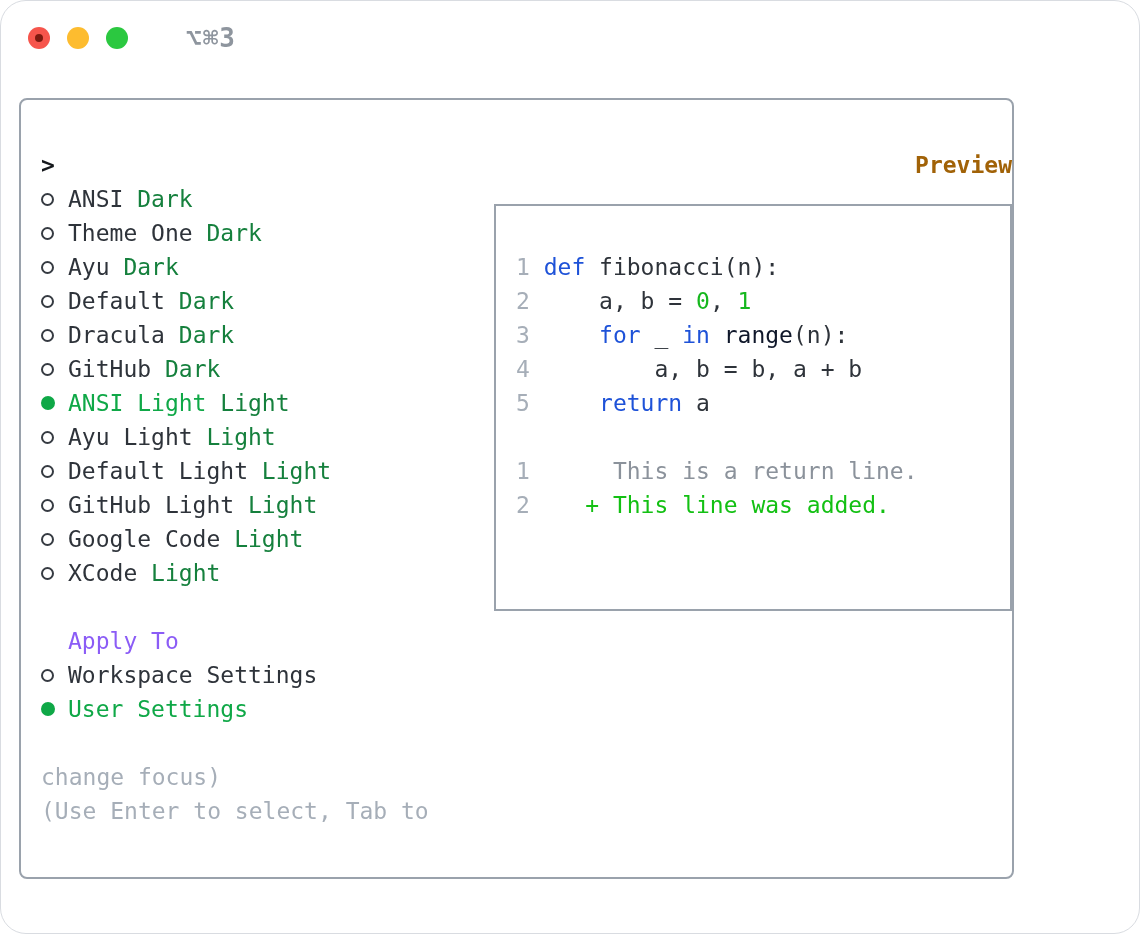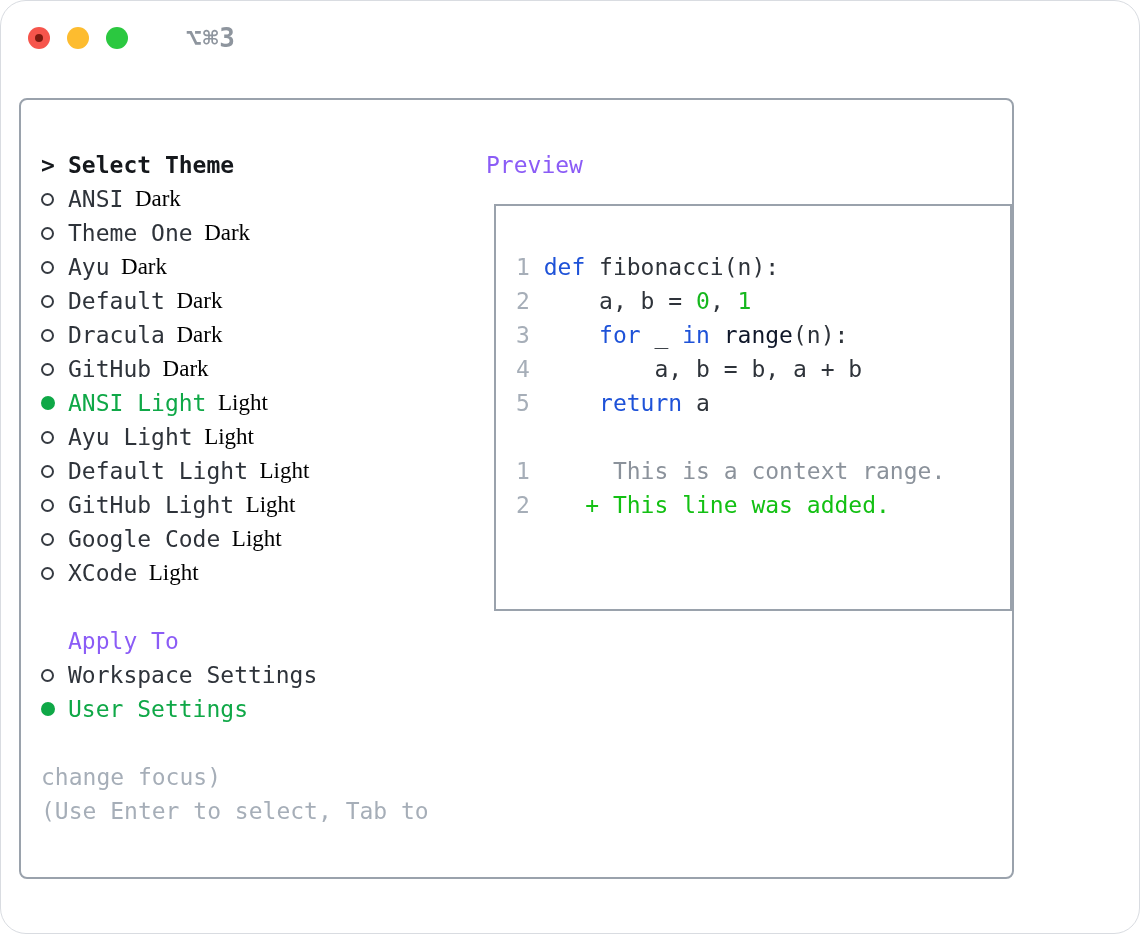--- a/index.html
+++ b/index.html
@@ -37,26 +37,26 @@
 
   .row { display:flex; align-items:center; height:34px; white-space:pre; }
   .marker { width:27px; display:flex; align-items:center; flex:none; }
   .radio { width:13px; height:13px; border:2px solid #363b42; border-radius:50%; }
   .radio.sel { width:14px; height:14px; background:#0fa847; border-color:#0fa847; }
   .caret { font-weight:bold; color:#15181c; }
   .hdr   { font-weight:bold; color:#15181c; }
   .hdr2  { color:#8b5cf6; }
   .name  { color:#2e333a; }
   .name.sel { color:#0fa847; }
-  .tag   { color:#000000; margin-left:1ch;font-family:Liberation Serif, serif; }
+  .tag   { color:#15803d; margin-left:1ch; }
   .spacer { height:34px; }
   .help  { color:#a6aeb8; height:34px; white-space:pre; }
 
   
-  .preview-title { height:34px; font-weight:normal; color:#8b5cf6; }
+  .preview-title { height:34px; font-weight:bold; color:#a16207;text-align:right; }
   .pbox {
     margin-top:22px; margin-left:8px; width:518px; height:407px;
     border:2px solid #9aa2ac; padding:44px 0 0 20px; background:#ffffff;
   }
   .pline { height:34px; white-space:pre; }
   .ln { display:inline-block; width:1ch; margin-right:1ch; text-align:right; color:#a6aeb8; }
   .tok-fg  { color:#2e333a; }
   .tok-kw  { color:#1e52d8; }
   .tok-fn  { color:#0f172a; }
   .tok-lit { color:#16b71e; }
@@ -76,21 +76,20 @@
     <span class="light light-min"></span>
     <span class="light light-max"></span>
     <span class="win-title">⌥⌘3</span>
   </div>
 
   <div class="panel">
 
     <div class="left-col">
       <div class="row">
         <span class="marker"><span class="caret">&gt;</span></span>
-        <span class="hdr">Select Theme</span>
       </div>
       <div id="theme-items">
           <div class="row"><span class="marker"><span class="radio"></span></span><span class="name">ANSI</span><span class="tag">Dark</span></div>
           <div class="row"><span class="marker"><span class="radio"></span></span><span class="name">Theme One</span><span class="tag">Dark</span></div>
           <div class="row"><span class="marker"><span class="radio"></span></span><span class="name">Ayu</span><span class="tag">Dark</span></div>
           <div class="row"><span class="marker"><span class="radio"></span></span><span class="name">Default</span><span class="tag">Dark</span></div>
           <div class="row"><span class="marker"><span class="radio"></span></span><span class="name">Dracula</span><span class="tag">Dark</span></div>
           <div class="row"><span class="marker"><span class="radio"></span></span><span class="name">GitHub</span><span class="tag">Dark</span></div>
           <div class="row"><span class="marker"><span class="radio sel"></span></span><span class="name sel">ANSI Light</span><span class="tag">Light</span></div>
           <div class="row"><span class="marker"><span class="radio"></span></span><span class="name">Ayu Light</span><span class="tag">Light</span></div>
@@ -119,19 +118,19 @@
 
     <div class="right-col">
       <div class="preview-title">Preview</div>
       <div class="pbox" id="preview-box">
           <div class="pline"><span class="ln">1</span><span class="tok-kw">def</span><span class="tok-fg"> fibonacci(n):</span></div>
           <div class="pline"><span class="ln">2</span><span class="tok-fg">    a, b = </span><span class="tok-lit">0</span><span class="tok-fg">, </span><span class="tok-lit">1</span></div>
           <div class="pline"><span class="ln">3</span><span class="tok-fg">    </span><span class="tok-kw">for</span><span class="tok-fg"> _ </span><span class="tok-kw">in</span><span class="tok-fg"> </span><span class="tok-fn">range</span><span class="tok-fg">(n):</span></div>
           <div class="pline"><span class="ln">4</span><span class="tok-fg">        a, b = b, a + b</span></div>
           <div class="pline"><span class="ln">5</span><span class="tok-fg">    </span><span class="tok-kw">return</span><span class="tok-fg"> a</span></div>
           <div class="pline"></div>
-          <div class="pline"><span class="ln">1</span><span class="tok-ctx">     This is a context range.</span></div>
+          <div class="pline"><span class="ln">1</span><span class="tok-ctx">     This is a return line.</span></div>
           <div class="pline"><span class="ln">2</span><span class="tok-add">   + This line was added.</span></div>
         </div>
     </div>
 
   </div>
 </div>
 
 </body></html>

